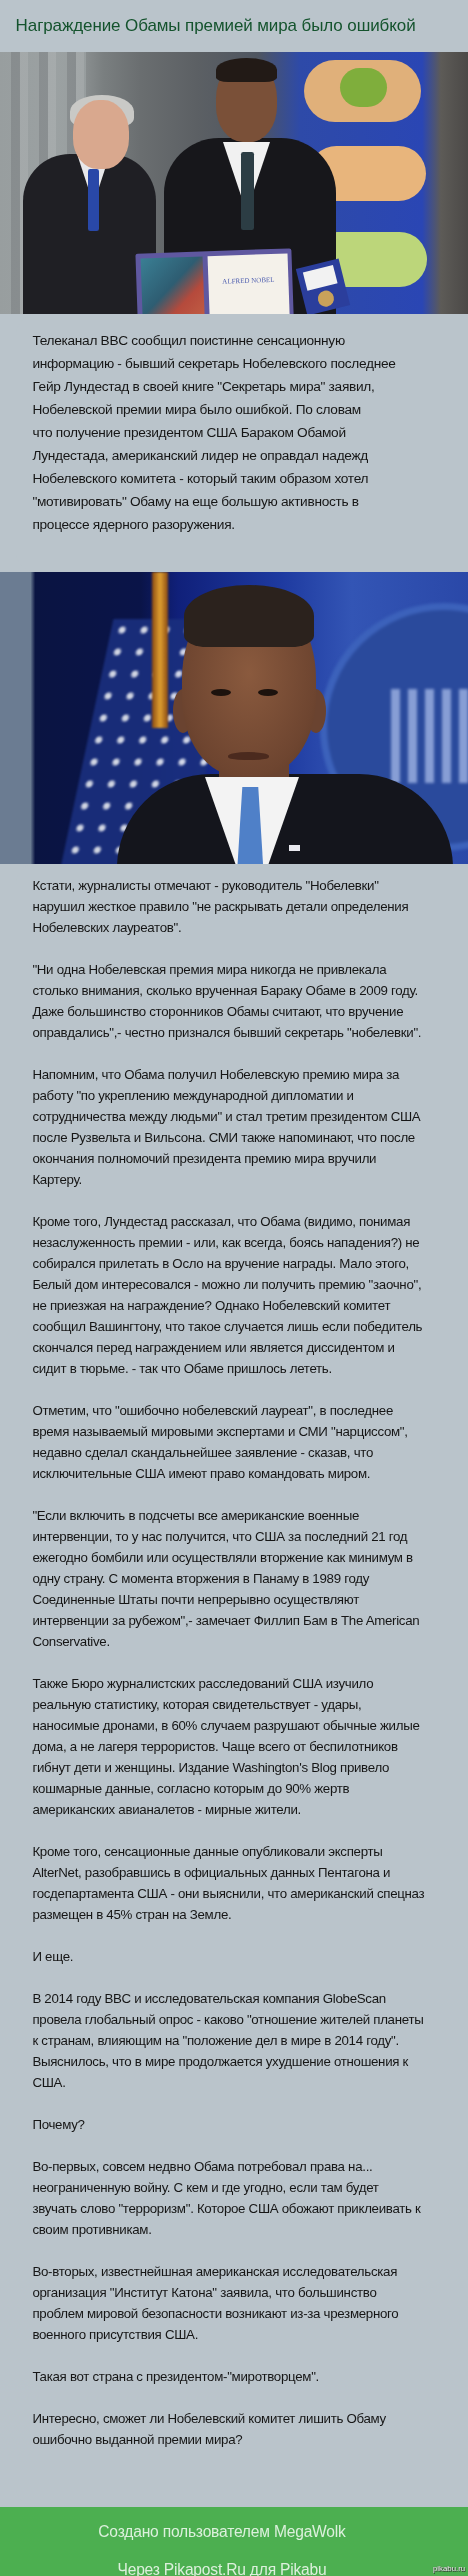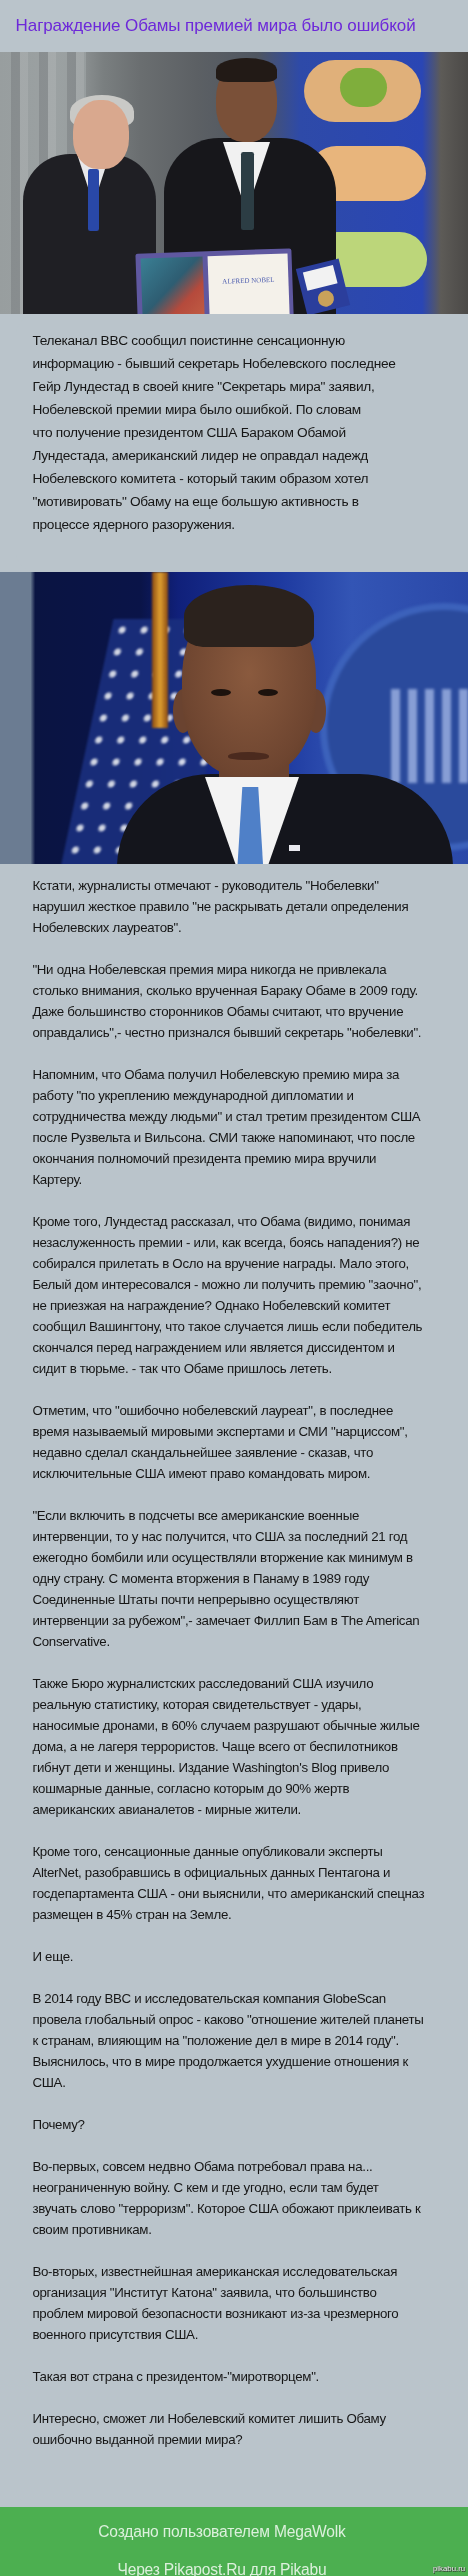--- a/index.html
+++ b/index.html
@@ -9,21 +9,21 @@
     font-family: "Liberation Sans", sans-serif;
     color: #161616;
     position: relative;
   }
   .title-bar {
     position: absolute; left: 0; top: 0; width: 469px; height: 52px;
     background: #bac4cb;
   }
   .title-bar h1 {
     margin: 0; position: absolute; left: 15.6px; top: 15.6px;
-    font-size: 17px; font-weight: normal; color: #6d28d9;
+    font-size: 17px; font-weight: normal; color: #14532d;
     white-space: nowrap; letter-spacing: -0.1px;
   }
   
   .photo1 {
     position: absolute; left: 0; top: 52px; width: 469px; height: 262px;
     overflow: hidden;
     background: linear-gradient(90deg, #8d9293 0%, #a2a7a8 12%, #7a7f80 22%, #6a6e70 30%, #5c6064 42%, #4e5560 55%, #2e4aa8 64%, #2a46b4 90%, #5d5b57 94%, #4a4846 100%);
   }
   .p1-curtain { position:absolute; left:0; top:0; width:86px; height:262px;
     background: repeating-linear-gradient(90deg, #9aa0a1 0 11px, #868b8d 11px 20.3px, #a6abac 20.3px 28px); opacity:.85; }

